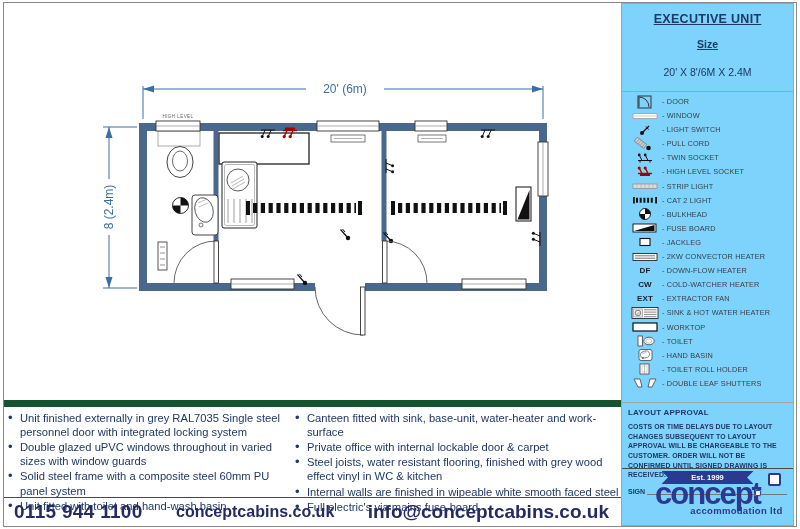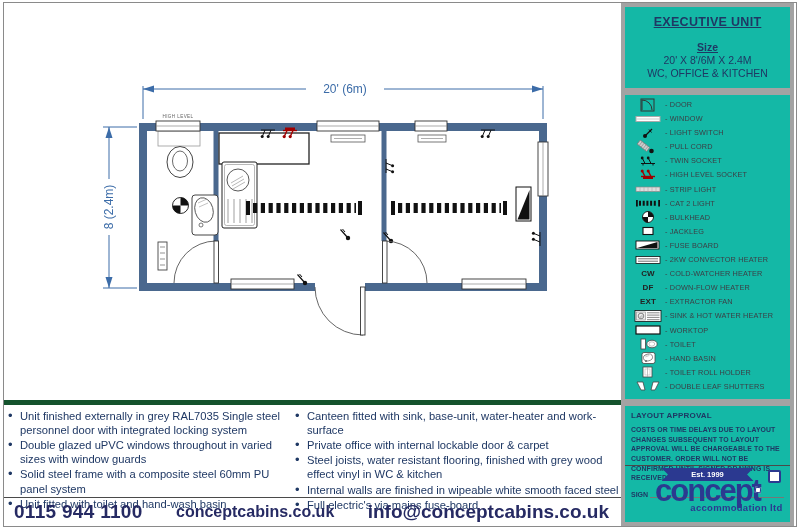--- a/index.html
+++ b/index.html
@@ -2,27 +2,27 @@
 <html><head>
 <meta charset="utf-8">
 <style>
   html,body{margin:0;padding:0;background:#e8e8e8;}
   *{box-sizing:border-box;}
   .page{position:relative;width:800px;height:529px;background:#fff;margin:0 auto;
         font-family:"Liberation Sans",sans-serif;overflow:hidden;}
   .frame{position:absolute;left:3px;top:2px;width:794px;height:525px;border:1px solid #8a8a8a;}
 
   
-  .box{position:absolute;border:4px solid #a3a3a3;background:#14b8a6;}
+  .box{position:absolute;border:1px solid #a3a3a3;background:#7dd3fc;}
   .title-box{left:621px;top:3px;width:173px;height:89px;text-align:center;color:#1f3864;padding-top:8px;}
   .title-main{font-size:12.5px;font-weight:bold;text-decoration:underline;letter-spacing:.3px;}
   .title-sub{font-size:10.5px;font-weight:bold;text-decoration:underline;margin-top:12px;}
-  .title-val{font-size:10.5px;margin-top:1px;}
-
-  .legend-box{left:621px;top:91px;width:173px;height:312px;padding:3px 0 6px 6px;
+  .title-val{font-size:10.5px;margin-top:16px;}
+
+  .legend-box{left:621px;top:91px;width:173px;height:312px;padding:3px 0 12px 6px;
               display:flex;flex-direction:column;justify-content:space-between;}
   .legend-row{display:flex;align-items:center;height:13px;}
   .legend-icon{width:34px;height:14px;display:flex;align-items:center;justify-content:center;flex:0 0 34px;}
   .legend-icon svg{width:32px;height:14px;}
   .legend-icon b{font-size:8px;color:#222;letter-spacing:.2px;}
   .legend-label{font-size:7.3px;color:#3d3d44;letter-spacing:.15px;white-space:nowrap;}
 
   .approval-box{left:621px;top:402px;width:173px;height:124px;color:#1f3864;}
   .approval-text{padding:5px 6px 0 6px;}
   .approval-head{font-size:8px;font-weight:bold;letter-spacing:.2px;}
@@ -38,21 +38,21 @@
   .logo-word{font-size:31px;font-weight:bold;color:#2b3990;letter-spacing:-2px;line-height:26px;margin-top:-3px;}
   .logo-subtitle{font-size:9.5px;font-weight:bold;color:#2b3990;letter-spacing:.3px;margin-top:-2px;text-align:right;padding-left:14px;}
   .logo-sq-small{position:absolute;right:22px;bottom:20px;width:6px;height:6px;border:1.5px solid #2b3990;transform:rotate(8deg);background:#fff;z-index:3;}
   .logo-sq-big{position:absolute;right:2px;top:2px;width:13px;height:13px;border:2.5px solid #2b3990;border-radius:2px;background:#fff;z-index:3;}
 
   
   .main{position:absolute;left:4px;top:3px;width:617px;height:523px;}
   .plan-area{position:absolute;left:0;top:0;width:617px;height:397px;}
   .plan-area svg{display:block;}
 
-  .features{position:absolute;left:0;top:397px;width:617px;height:97px;border-top:5px solid #14532d;
+  .features{position:absolute;left:0;top:397px;width:617px;height:97px;border-top:7px solid #14532d;
             display:flex;color:#1f3864;}
   .features ul{margin:4px 0 0 0;padding:0;list-style:none;}
   .features li{position:relative;font-size:11.2px;line-height:1.26;padding-left:16px;margin-bottom:1px;}
   .features li::before{content:"\2022";position:absolute;left:4px;top:-1px;font-size:13px;}
   .feat-left{width:287px;padding-left:14px;}
   .feat-right{width:330px;padding-left:6px;}
 
   .contact{position:absolute;left:0;top:494px;width:617px;height:29px;border-top:1px solid #4a4a4a;
            display:flex;align-items:center;justify-content:space-between;padding:0 12px 0 10px;
            color:#262a63;font-weight:bold;}
@@ -357,55 +357,55 @@
             <circle cx="16" cy="7" r="5.5" fill="#fff" stroke="#111" stroke-width=".9"></circle>
             <path d="M16,7 L16,1.5 A5.5,5.5 0 0 1 21.5,7 Z" fill="#111"></path>
             <path d="M16,7 L16,12.5 A5.5,5.5 0 0 1 10.5,7 Z" fill="#111"></path>
           </svg>
         </span>
         <span class="legend-label">- BULKHEAD</span>
       </div>
       <div class="legend-row">
         <span class="legend-icon">
           <svg viewBox="0 0 32 14">
-            <rect x="11" y="3.5" width="10" height="7" fill="#fff" stroke="#111" stroke-width="1.1"></rect>
-          </svg>
-        </span>
-        <span class="legend-label">- JACKLEG</span>
-      </div>
-      <div class="legend-row">
-        <span class="legend-icon">
-          <svg viewBox="0 0 32 14">
             <rect x="4" y="3" width="23" height="8" fill="#fff" stroke="#111" stroke-width=".9"></rect>
             <polygon points="5,10 25.5,4 25.5,10" fill="#111"></polygon>
           </svg>
         </span>
         <span class="legend-label">- FUSE BOARD</span>
+      </div>
+      <div class="legend-row">
+        <span class="legend-icon">
+          <svg viewBox="0 0 32 14">
+            <rect x="11" y="3.5" width="10" height="7" fill="#fff" stroke="#111" stroke-width="1.1"></rect>
+          </svg>
+        </span>
+        <span class="legend-label">- JACKLEG</span>
       </div>
       <div class="legend-row">
         <span class="legend-icon">
           <svg viewBox="0 0 32 14">
             <rect x="4" y="3.5" width="24" height="7" fill="#fff" stroke="#111" stroke-width=".8"></rect>
             <line x1="6" y1="5.8" x2="26" y2="5.8" stroke="#111" stroke-width=".6"></line>
             <line x1="6" y1="8.2" x2="26" y2="8.2" stroke="#111" stroke-width=".6"></line>
           </svg>
         </span>
         <span class="legend-label">- 2KW CONVECTOR HEATER</span>
       </div>
       <div class="legend-row">
         <span class="legend-icon">
+          <b>DF</b>
+        </span>
+        <span class="legend-label">- DOWN-FLOW HEATER</span>
+      </div>
+      <div class="legend-row">
+        <span class="legend-icon">
           <b>CW</b>
         </span>
         <span class="legend-label">- COLD-WATCHER HEATER</span>
-      </div>
-      <div class="legend-row">
-        <span class="legend-icon">
-          <b>DF</b>
-        </span>
-        <span class="legend-label">- DOWN-FLOW HEATER</span>
       </div>
       <div class="legend-row">
         <span class="legend-icon">
           <b>EXT</b>
         </span>
         <span class="legend-label">- EXTRACTOR FAN</span>
       </div>
       <div class="legend-row">
         <span class="legend-icon">
           <svg viewBox="0 0 32 14">

